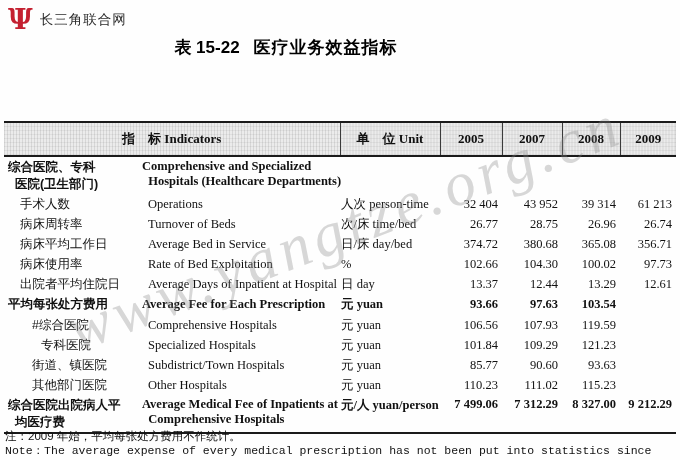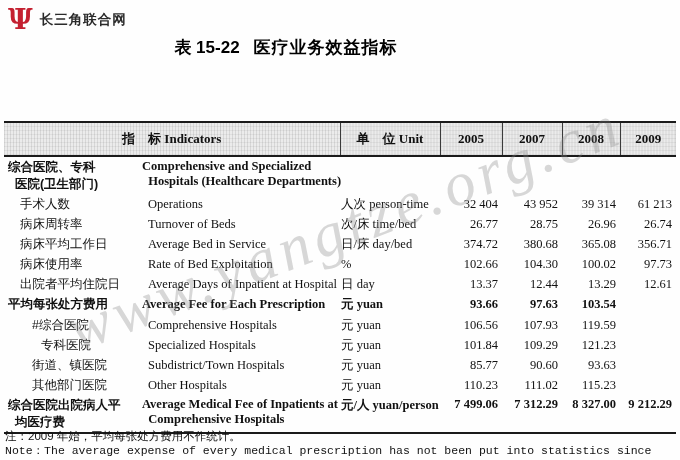--- a/index.html
+++ b/index.html
@@ -7,21 +7,21 @@
     width:680px;height:460px;position:relative;overflow:hidden;
     background:#fefefe;color:#111;
     font-family:"Liberation Serif", serif;
   }
   
   .logo{position:absolute;top:6px;left:8px;display:flex;align-items:center;}
   .logo-symbol{
     color:#c42030;font-size:27px;line-height:27px;font-weight:bold;
     font-family:"DejaVu Serif", serif;
   }
-  .logo-text{margin-left:7px;font-size:13.5px;font-weight:bold;color:#2a2a2a;
+  .logo-text{margin-left:7px;font-size:13.5px;font-weight:normal;color:#2a2a2a;
     font-family:"Liberation Sans", sans-serif;letter-spacing:1px;}
   
   .title-block{position:absolute;top:36px;left:0;width:572px;text-align:center;}
   .title-zh{font-size:17px;font-weight:bold;color:#000;
     font-family:"Liberation Sans", sans-serif;letter-spacing:1px;}
   .title-zh .tno{margin-right:14px;letter-spacing:0;}
   .title-en{font-size:14.5px;margin-top:4px;color:#0a0a0a;
     font-family:"DejaVu Sans", sans-serif;letter-spacing:0.5px;}
   
   .watermark{

